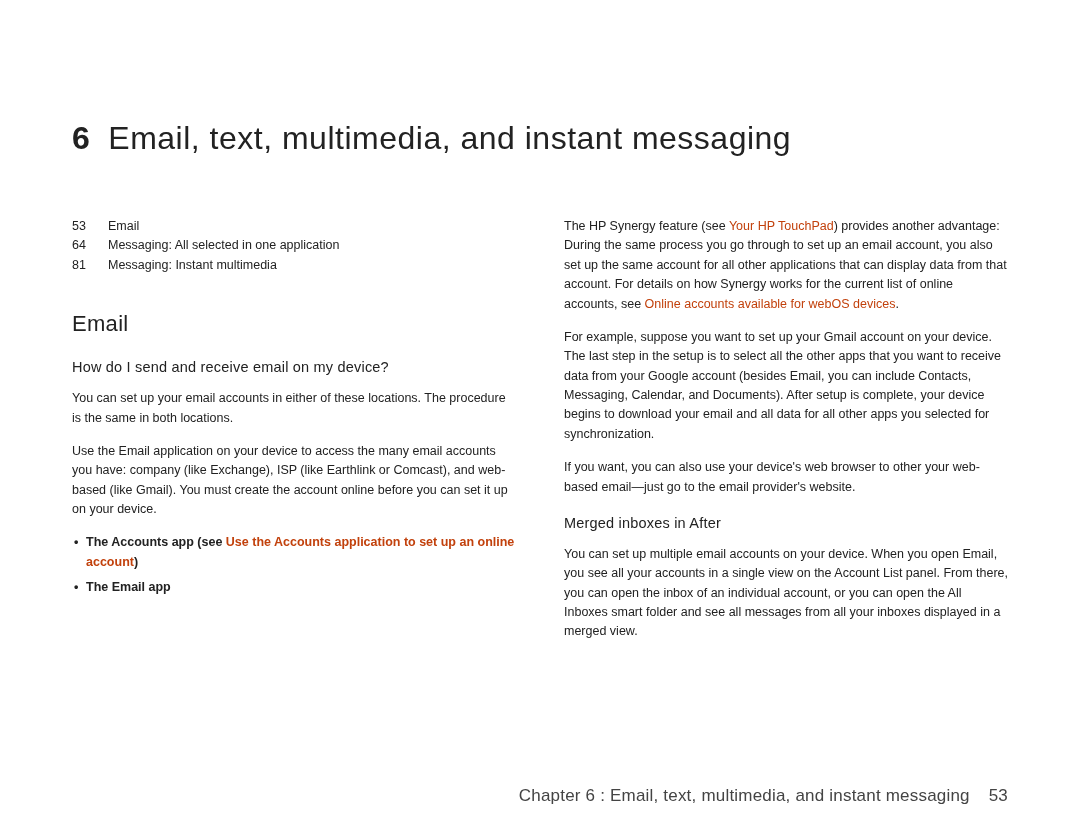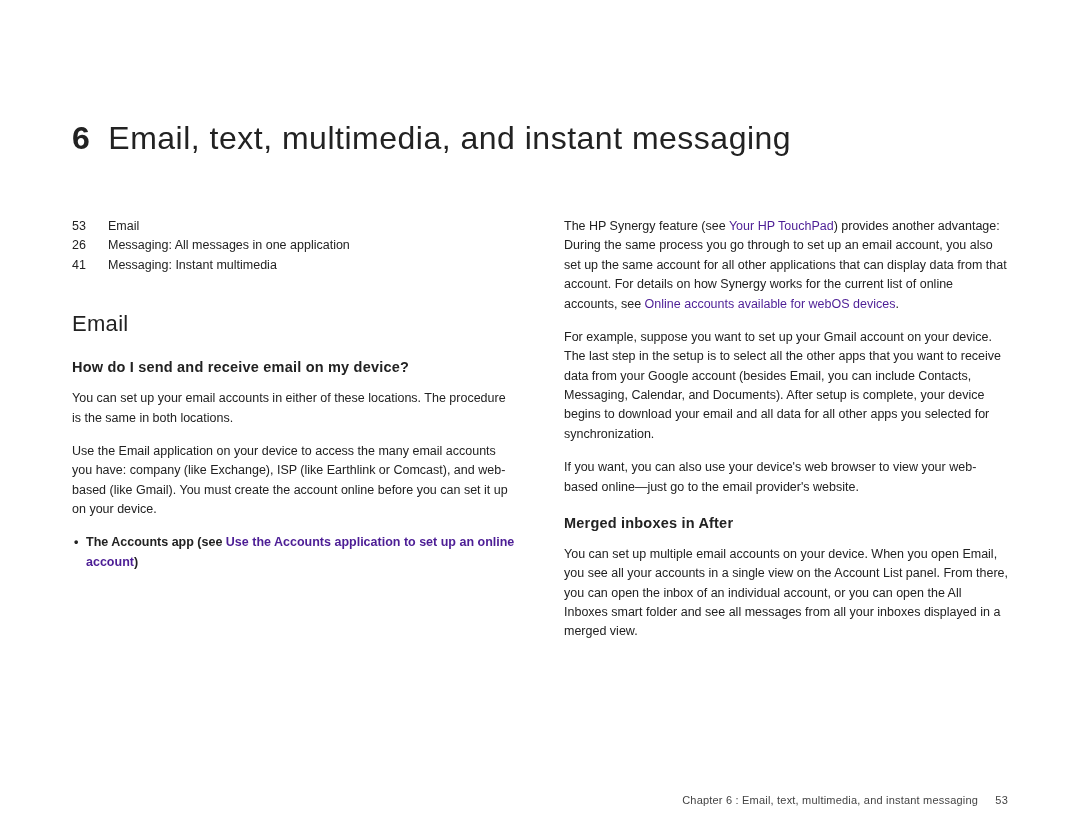--- a/index.html
+++ b/index.html
@@ -56,21 +56,21 @@
     flex: 0 0 18px;
   }
   h2.section {
     font-size: 22px;
     font-weight: 300;
     margin: 36px 0 22px 0;
     letter-spacing: 0.3px;
   }
   h3.subsection {
     font-size: 14.5px;
-    font-weight: 700;
+    font-weight: 400;
     margin: 18px 0 14px 0;
     letter-spacing: 0.2px;
   }
   p.body {
     font-size: 12.5px;
     line-height: 1.55;
     margin: 0 0 14px 0;
     font-weight: 300;
   }
   .bullet {
@@ -81,28 +81,28 @@
     margin-bottom: 6px;
     font-weight: 700;
   }
   .bullet::before {
     content: "•";
     position: absolute;
     left: 2px;
     top: 0;
   }
   a.xref {
-    color: #4c1d95;
+    color: #c2410c;
     text-decoration: none;
   }
   .footer {
     position: absolute;
     bottom: 28px;
     right: 72px;
-    font-size: 11px;
+    font-size: 17px;
     color: #444;
     font-weight: 300;
     letter-spacing: 0.2px;
   }
   .footer .pnum {
     margin-left: 14px;
   }
 </style>
 </head>
 <body>
@@ -117,50 +117,53 @@
   <div class="columns">
 
     <div class="col">
 
       <div>
         <div class="toc-row">
           <span class="toc-num">53</span>
           <span>Email</span>
         </div>
         <div class="toc-row">
-          <span class="toc-num">26</span>
-          <span>Messaging: All messages in one application</span>
+          <span class="toc-num">64</span>
+          <span>Messaging: All selected in one application</span>
         </div>
         <div class="toc-row">
-          <span class="toc-num">41</span>
+          <span class="toc-num">81</span>
           <span>Messaging: Instant multimedia</span>
         </div>
       </div>
 
       <h2 class="section">Email</h2>
 
       <h3 class="subsection">How do I send and receive email on my device?</h3>
 
       <p class="body">You can set up your email accounts in either of these locations. The procedure is the same in both locations.</p>
       <p class="body">Use the Email application on your device to access the many email accounts you have: company (like Exchange), ISP (like Earthlink or Comcast), and web-based (like Gmail). You must create the account online before you can set it up on your device.</p>
 
       <div class="bullet">
         <span>The Accounts app (see </span><a class="xref" href="#">Use the Accounts application to set up an online account</a><span>)</span>
       </div>
+      <div class="bullet">
+        <span>The Email app</span>
+      </div>
 
     </div>
 
     <div class="col">
 
       <p class="body">
         <span>The HP Synergy feature (see </span><a class="xref" href="#">Your HP TouchPad</a><span>) provides another advantage: During the same process you go through to set up an email account, you also set up the same account for all other applications that can display data from that account. For details on how Synergy works for the current list of online accounts, see </span><a class="xref" href="#">Online accounts available for webOS devices</a><span>.</span>
       </p>
 
       <p class="body">For example, suppose you want to set up your Gmail account on your device. The last step in the setup is to select all the other apps that you want to receive data from your Google account (besides Email, you can include Contacts, Messaging, Calendar, and Documents). After setup is complete, your device begins to download your email and all data for all other apps you selected for synchronization.</p>
-      <p class="body">If you want, you can also use your device's web browser to view your web-based online—just go to the email provider's website.</p>
+      <p class="body">If you want, you can also use your device's web browser to other your web-based email—just go to the email provider's website.</p>
 
       <h3 class="subsection">Merged inboxes in After</h3>
 
       <p class="body">You can set up multiple email accounts on your device. When you open Email, you see all your accounts in a single view on the Account List panel. From there, you can open the inbox of an individual account, or you can open the All Inboxes smart folder and see all messages from all your inboxes displayed in a merged view.</p>
 
     </div>
 
   </div>
 
   <div class="footer">

